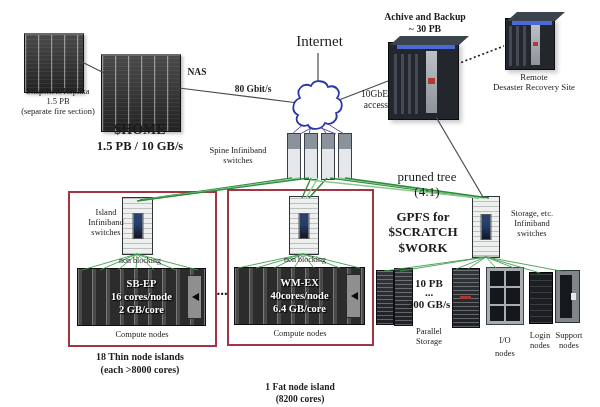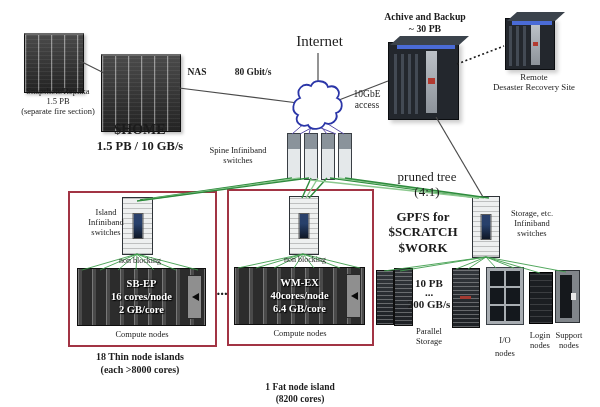--- a/index.html
+++ b/index.html
@@ -161,23 +161,23 @@
     <div>(separate fire section)</div>
   </div>
 
   <div class="abs server-rack" style="left:101px;top:54px;width:78px;height:75px;"></div>
   <div class="abs lbl z6" style="left:75px;top:122px;width:130px;">
     <div class="bold" style="font-size:14px;">$HOME</div>
     <div class="bold" style="font-size:12.5px;">1.5 PB / 10 GB/s</div>
   </div>
 
   <div class="abs lbl bold" style="left:182px;top:67px;width:30px;font-size:9.5px;">NAS</div>
-  <div class="abs lbl bold" style="left:228px;top:67px;width:50px;font-size:9.5px;">80 Gbit/s</div>
+  <div class="abs lbl bold" style="left:228px;top:84px;width:50px;font-size:9.5px;">80 Gbit/s</div>
   <div class="abs lbl" style="left:272px;top:33px;width:95px;font-size:15px;">Internet</div>
-  <div class="abs lbl" style="left:346px;top:89px;width:42px;font-size:9.5px;">
+  <div class="abs lbl" style="left:346px;top:89px;width:42px;font-size:9.5px;text-align:right;">
     <div>10GbE</div>
     <div>access</div>
   </div>
 
   <div class="abs lbl bold" style="left:376px;top:11px;width:98px;font-size:9.8px;">
     <div>Achive and Backup</div>
     <div>~ 30 PB</div>
   </div>
   <div class="abs library" style="left:388px;top:42px;width:69px;height:76px;">
     <div class="lib-blue"></div>

